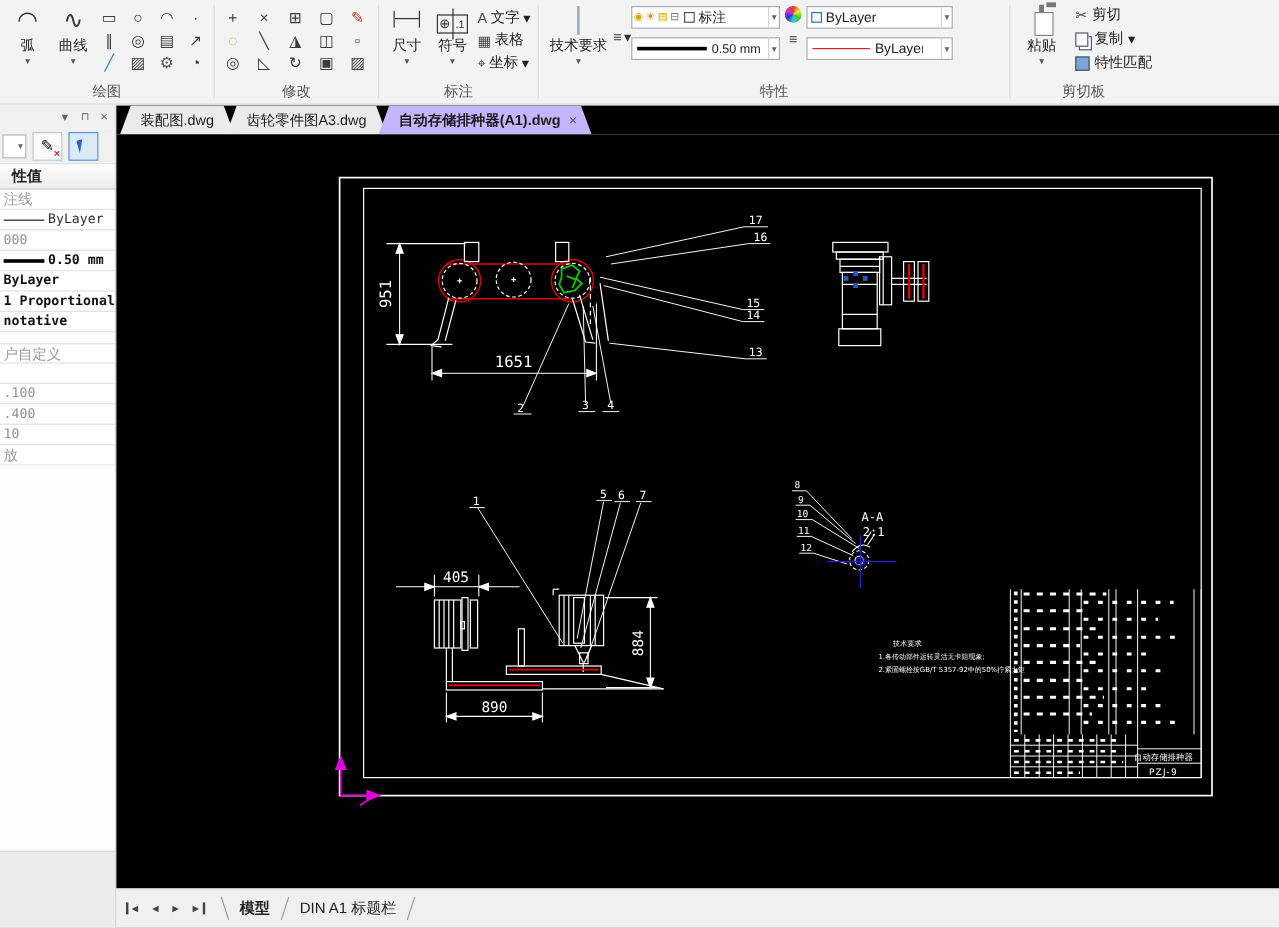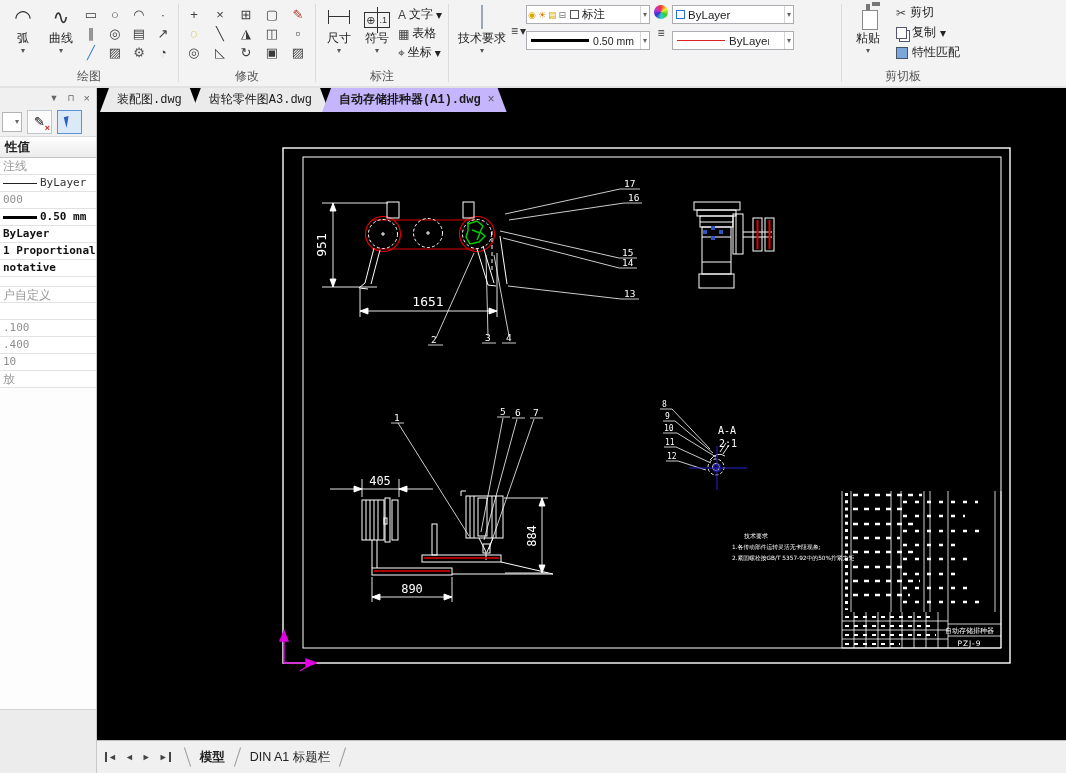--- a/index.html
+++ b/index.html
@@ -69,36 +69,36 @@
 
   
   .sidebar { width:97px; background:#fff; border-right:1px solid #c8c8c8; display:flex; flex-direction:column; font-size:11px; }
   .side-top { height:19px; background:#f0f0f0; display:flex; justify-content:flex-end; align-items:center; gap:9px; padding-right:6px; color:#666; font-size:9px; }
   .side-tools { height:30px; background:#f0f0f0; display:flex; align-items:center; gap:5px; padding:0 2px; border-bottom:1px solid #dcdcdc; }
   .mini-combo { width:20px; height:20px; background:#fff; border:1px solid #b5b5b5; display:flex; align-items:center; justify-content:flex-end; padding-right:2px; color:#666; font-size:8px; }
   .tool-btn { width:25px; height:24px; border:1px solid #bcc7d4; background:#fbfbfb; position:relative; font-size:13px; display:flex; align-items:center; justify-content:center; }
   .tool-btn.sel { border-color:#5a96d6; background:#dceaf8; }
   .tool-btn .redx { position:absolute; right:1px; bottom:0; color:#c22; font-size:9px; font-weight:bold; }
   .cursor-tri { width:0; height:0; border-left:5px solid #2a5fc4; border-right:4px solid transparent; border-bottom:11px solid transparent; transform:rotate(-15deg); }
-  .phead { height:21px; line-height:20px; padding-left:5px; font-weight:bold; font-size:12.5px; color:#222;
+  .phead { height:21px; line-height:20px; padding-left:10px; font-weight:bold; font-size:12.5px; color:#222;
     background:linear-gradient(#fdfdfd,#ececec); border-bottom:1px solid #c4c4c4; }
   .prow { height:17px; line-height:16px; border-bottom:1px solid #e2e2e2; padding-left:3px; white-space:nowrap; overflow:hidden; display:flex; align-items:center; }
   .prow.gaptop { margin-top:9px; border-top:1px solid #e2e2e2; }
   .ptx { font-family:"DejaVu Sans Mono",monospace; font-size:11px; color:#333; }
   .ptx.dark { color:#111; font-weight:600; }
   .ptx.gray { color:#8f8f8f; font-weight:400; }
   .pcjk { font-size:12px; color:#9a9a9a; }
   .lineS { display:inline-block; width:34px; height:1px; background:#222; margin-right:3px; }
   .lineT { display:inline-block; width:34px; height:3px; background:#000; margin-right:3px; }
   .side-fill { flex:1; background:#fdfdfd; }
   .side-foot { height:64px; background:#ececec; border-top:1px solid #d4d4d4; }
 
   
   .canvas-col { flex:1; display:flex; flex-direction:column; min-width:0; }
-  .doc-tabs { height:24px; background:#000; display:flex; align-items:stretch; padding-left:3px;font-family:Liberation Mono, monospace; }
+  .doc-tabs { height:24px; background:#000; display:flex; align-items:stretch; padding-left:3px; }
   .doc-tab { position:relative; background:#ebebeb; color:#1a1a1a; line-height:24px; padding:0 17px;
     clip-path:polygon(9px 0, calc(100% - 9px) 0, 100% 100%, 0 100%); margin-left:-7px; white-space:nowrap; font-size:12px; }
   .doc-tab:first-child { margin-left:0; }
   .doc-tab.active { background:#c4b5fd; font-weight:bold; z-index:2; padding-right:26px; }
   .doc-tab .x { position:absolute; right:12px; top:0; font-weight:normal; color:#555; font-size:12px; }
   .canvas { flex:1; background:#000; position:relative; min-height:0; }
   .canvas svg { display:block; width:100%; height:100%; }
 
   
   .model-bar { height:33px; background:#f0f0f0; border-top:1px solid #bdbdbd; display:flex; align-items:center; padding-left:8px; }
@@ -259,20 +259,21 @@
               <span class="dd">▾</span>
             </div>
             <div class="combo" style="width:122px">
               <span class="lt-line"></span>
               <span style="max-width:40px;overflow:hidden;white-space:nowrap">ByLayer</span>
               <span class="dd">▾</span>
             </div>
           </div>
         </div>
       </div>
+      <div class="glabel">特性</div>
     </section>
 
     <div class="vsep"></div>
 
     <section class="rgroup">
       <div class="rbody">
         <div class="bigbtn" style="width:44px">
           <span class="bicon"><span class="paste-icon"></span></span>
           <span class="blabel">粘贴</span>
           <span class="ddown">▾</span>

